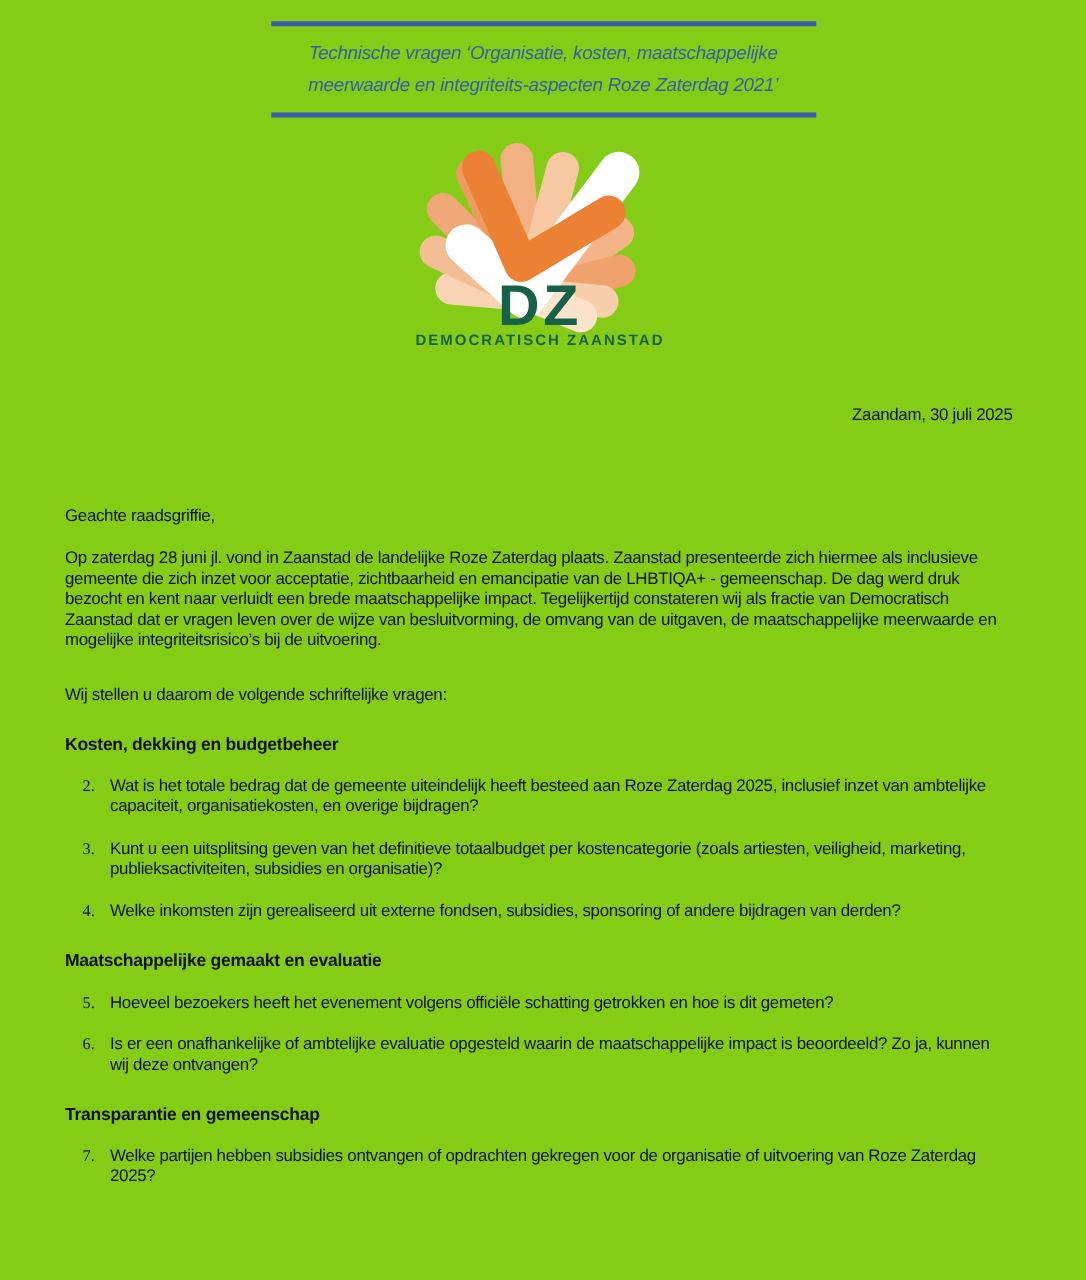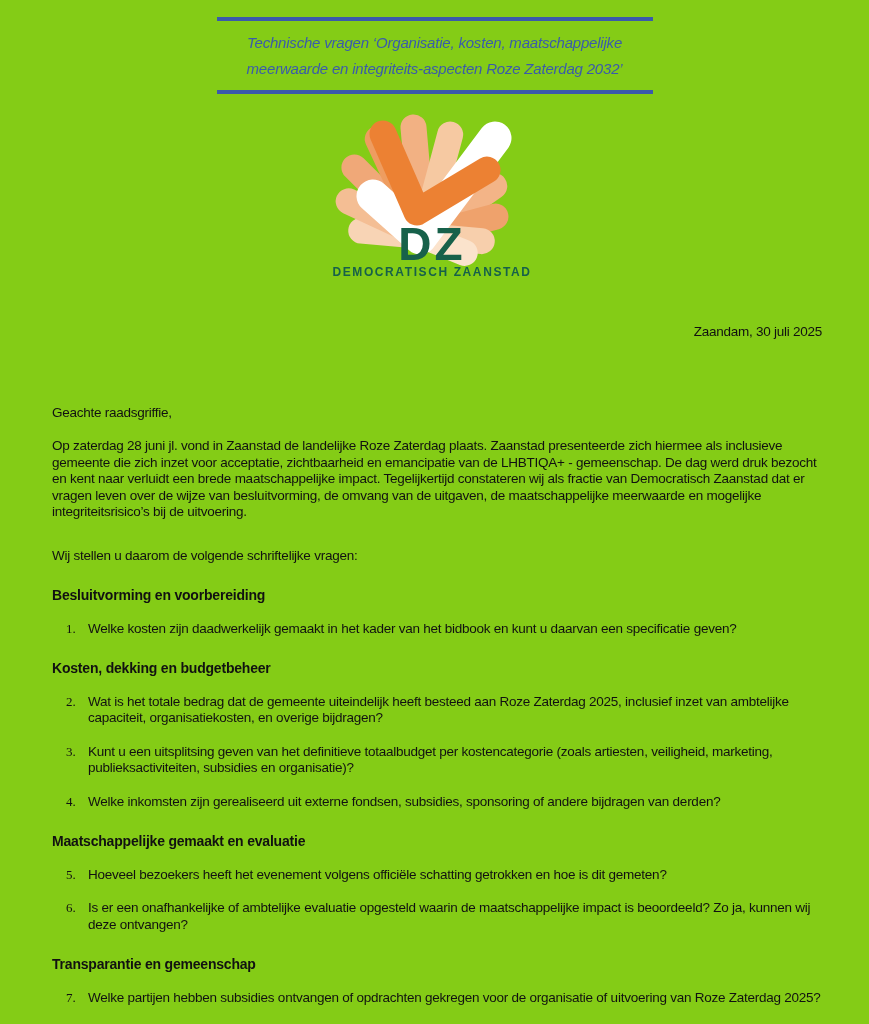--- a/index.html
+++ b/index.html
@@ -36,21 +36,21 @@
   }
   
   .logo-wrap{
     width:210px;
     margin:14px auto 0 auto;
     text-align:right;
   }
   .logo-wrap svg{display:block;}
   
   .content{
-    padding:0 47px 0 52px;
+    padding:0 59px 0 52px;
     font-size:13.5px;
     line-height:16.5px;
     letter-spacing:-0.25px;
   }
   .dateline{
     margin-top:44px;
     text-align:right;
   }
   .salutation{margin-top:64px;}
   .intro{margin-top:17px;}
@@ -74,21 +74,21 @@
   }
   .q-text{flex:1;}
 </style>
 </head>
 <body>
 
 <div class="page">
 
   <div class="titlebox">
     <div class="line">Technische vragen ‘Organisatie, kosten, maatschappelijke</div>
-    <div class="line">meerwaarde en integriteits-aspecten Roze Zaterdag 2032’</div>
+    <div class="line">meerwaarde en integriteits-aspecten Roze Zaterdag 2021’</div>
   </div>
 
   <div class="logo-wrap">
     <svg width="210" height="172" viewBox="0 0 210 172" aria-hidden="true">
       <g>
         <rect class="petal" x="-13" y="-75" width="26" height="88" rx="13" transform="translate(93,128) rotate(-85)" fill="#F8D4B5"></rect>
         <rect class="petal" x="-13" y="-95" width="26" height="108" rx="13" transform="translate(93,128) rotate(-65)" fill="#F4BE94"></rect>
         <rect class="petal" x="-13" y="-110" width="26" height="123" rx="13" transform="translate(93,128) rotate(-45)" fill="#F0A878"></rect>
         <rect class="petal" x="-13" y="-120" width="26" height="133" rx="13" transform="translate(93,128) rotate(-25)" fill="#EE9D60"></rect>
         <rect class="petal" x="-13" y="-122" width="26" height="135" rx="13" transform="translate(93,128) rotate(-5)" fill="#F2B183"></rect>
@@ -106,29 +106,20 @@
     </svg>
   </div>
 
   <div class="content">
     <div class="dateline">Zaandam, 30 juli 2025</div>
     <div class="salutation">Geachte raadsgriffie,</div>
     <div class="intro">Op zaterdag 28 juni jl. vond in Zaanstad de landelijke Roze Zaterdag plaats. Zaanstad presenteerde zich hiermee als inclusieve gemeente die zich inzet voor acceptatie, zichtbaarheid en emancipatie van de LHBTIQA+ - gemeenschap. De dag werd druk bezocht en kent naar verluidt een brede maatschappelijke impact. Tegelijkertijd constateren wij als fractie van Democratisch Zaanstad dat er vragen leven over de wijze van besluitvorming, de omvang van de uitgaven, de maatschappelijke meerwaarde en mogelijke integriteitsrisico’s bij de uitvoering.</div>
     <div class="leadin">Wij stellen u daarom de volgende schriftelijke vragen:</div>
 
     <div>
-  <div>
-    <div class="section-heading">Besluitvorming en voorbereiding</div>
-    <div>
-  <div class="question">
-    <span class="q-num">1.</span>
-    <span class="q-text">Welke kosten zijn daadwerkelijk gemaakt in het kader van het bidbook en kunt u daarvan een specificatie geven?</span>
-  </div>
-</div>
-  </div>
 
   <div>
     <div class="section-heading">Kosten, dekking en budgetbeheer</div>
     <div>
   <div class="question">
     <span class="q-num">2.</span>
     <span class="q-text">Wat is het totale bedrag dat de gemeente uiteindelijk heeft besteed aan Roze Zaterdag 2025, inclusief inzet van ambtelijke capaciteit, organisatiekosten, en overige bijdragen?</span>
   </div>
 
   <div class="question">

